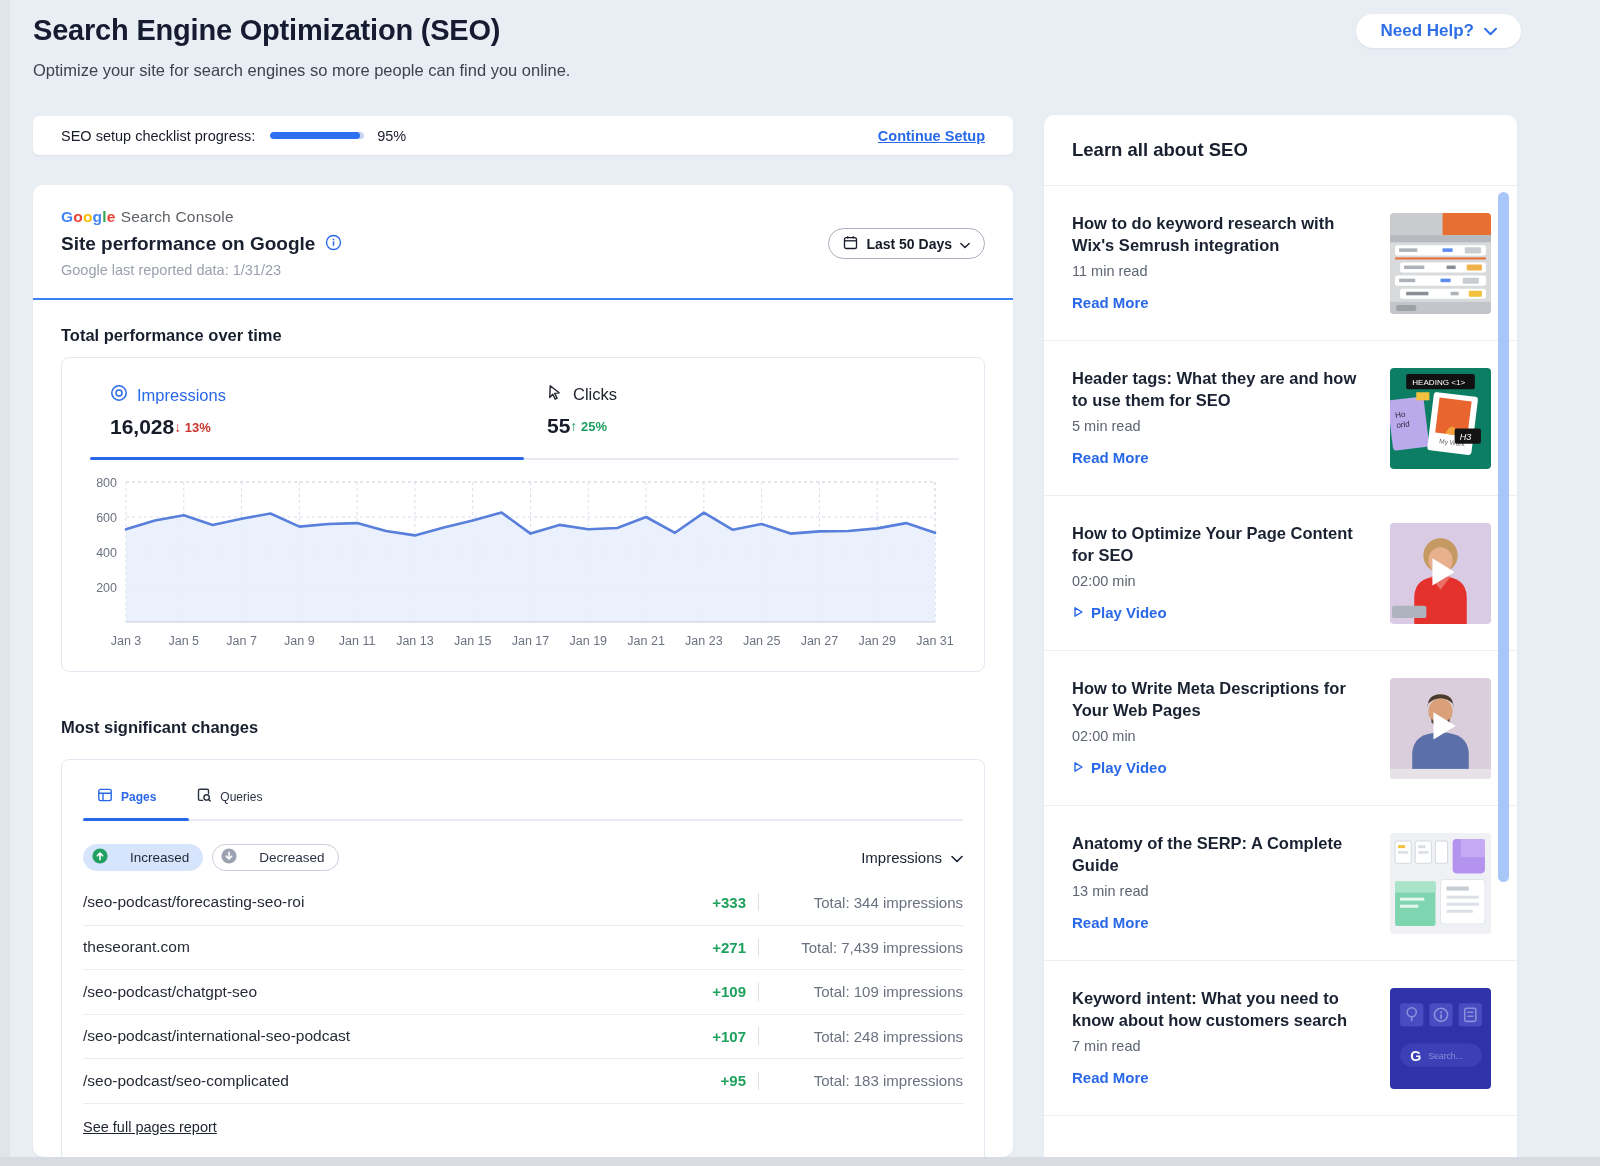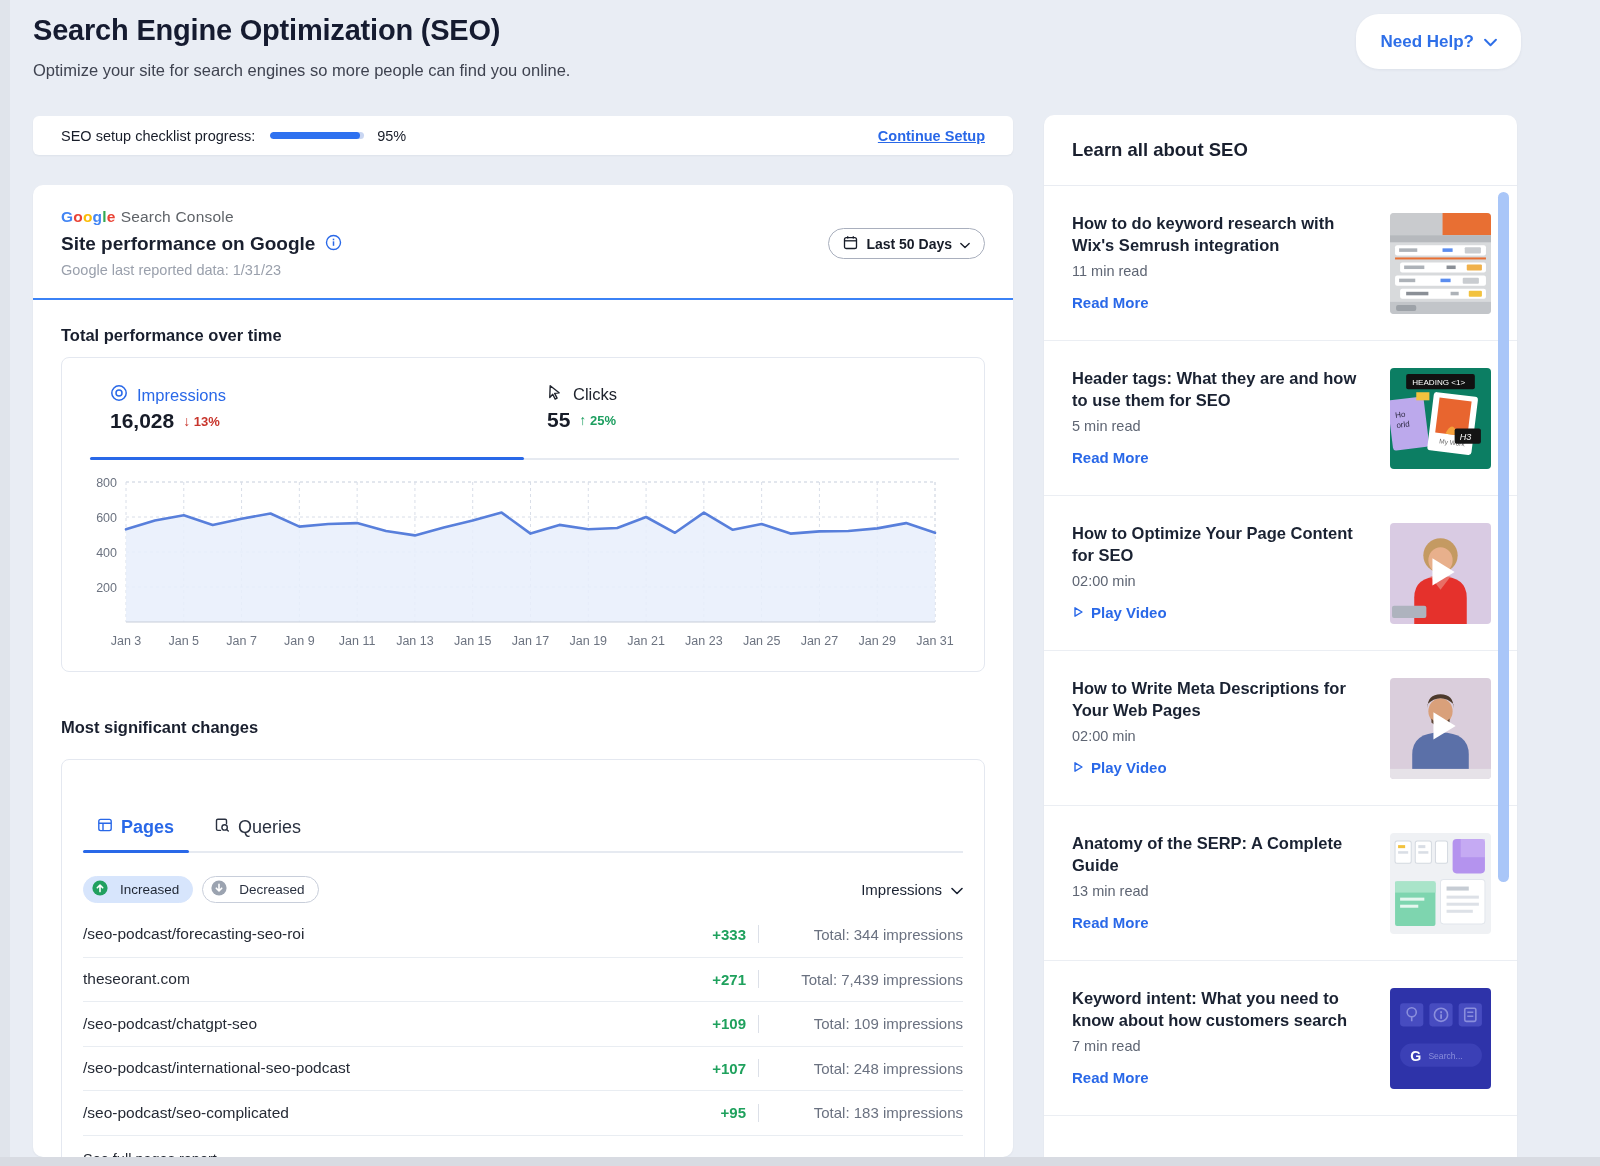--- a/index.html
+++ b/index.html
@@ -10,21 +10,21 @@
     font-family:"Liberation Sans","DejaVu Sans",sans-serif;
     color:#1A2232;
   }
   .edge-left { position:absolute; left:0; top:0; width:10px; height:100%; background:#D8DCE4; opacity:.55; }
   .bottom-strip { position:absolute; left:0; bottom:0; width:100%; height:9px; background:#D8DBE2; }
 
   
   .page-title { position:absolute; left:33px; top:14px; font-size:29px; font-weight:800; color:#151B30; letter-spacing:-0.2px; }
   .page-subtitle { position:absolute; left:33px; top:61px; font-size:16.5px; color:#3F4350; }
   .need-help {
-    position:absolute; right:79px; top:14px; height:55px; padding:0 24px;
+    position:absolute; right:79px; top:14px; height:34px; padding:0 24px;
     background:#FFFFFF; border:none; border-radius:23px; cursor:pointer;
     display:flex; align-items:center; gap:10px;
     font-family:inherit; font-size:17px; font-weight:600; color:#2E6FE8;
     box-shadow:0 1px 3px rgba(20,30,60,.06);
   }
 
   
   .banner {
     position:absolute; left:33px; top:116px; width:980px; height:39px;
     background:#FFFFFF; border-radius:6px; box-shadow:0 1px 2px rgba(20,30,60,.05);
@@ -57,43 +57,43 @@
   .section { padding:26px 28px 16px; }
   .section-h { font-size:16.5px; font-weight:700; color:#191F2E; }
 
   .chart-card { margin-top:12px; height:315px; border:1px solid #E4E8F0; border-radius:8px; position:relative; }
   .metrics { display:flex; padding:26px 0 0 48px; }
   .metric { cursor:pointer; }
   .metric.imp { width:437px; }
   .metric-top { display:flex; align-items:center; gap:9px; }
   .metric.imp .metric-label { color:#2968E8; font-size:16.5px; font-weight:500; }
   .metric.clk .metric-label { color:#20242E; font-size:16.5px; font-weight:500; }
-  .metric-val-row { margin-top:3px; display:flex; align-items:center; gap:9px; }
+  .metric-val-row { margin-top:9px; display:flex; align-items:center; }
   .metric-value { font-size:21px; font-weight:800; color:#171C28; }
   .delta { font-size:13px; font-weight:700; }
   .delta.down { color:#C8352C; }
   .delta.up { color:#1C9E5F; }
   .delta .arr { font-size:14px; }
   .tab-underline { position:absolute; left:28px; top:100px; width:869px; height:2px; background:#E6EAF1; }
   .tab-underline::before { content:""; position:absolute; left:0; top:-1px; width:434px; height:3px; background:#2968E8; border-radius:2px; }
   .chart-svg { position:absolute; left:28px; top:114px; }
   .grid { stroke:#D9DEE8; stroke-dasharray:3 3; stroke-width:1; }
   .axis { stroke:#C7CDD9; stroke-width:1; }
   .ylab,.xlab { fill:#6C7380; font-size:12.5px; font-family:"Liberation Sans","DejaVu Sans",sans-serif; }
 
   .changes-section { padding:30px 28px 0; }
   .changes-card { margin-top:22px; height:413px; border:1px solid #E4E8F0; border-radius:8px; padding:0 21px; overflow:hidden; }
   .tabs { padding-top:27px; margin-left:14px; display:flex; gap:40px; }
-  .tab { display:flex; align-items:center; gap:8px; font-size:18px; cursor:pointer;margin-top:30px; }
+  .tab { display:flex; align-items:center; gap:8px; font-size:12px; cursor:pointer; }
   .tab.active { color:#2968E8; font-weight:600; }
   .tab.inactive { color:#2A3140; font-weight:500; }
   .tabs-rule { margin-top:13px; height:2px; background:#E6EAF1; position:relative; }
   .tabs-rule::before { content:""; position:absolute; left:0; top:-1px; width:106px; height:3px; background:#2968E8; border-radius:2px; }
   .filter-row { margin-top:23px; display:flex; align-items:center; }
-  .chip { display:flex; align-items:center; gap:12px; height:27px; padding:0 13px 0 8px; border-radius:14px; font-size:13.5px; color:#1F2633; cursor:pointer; }
+  .chip { display:flex; align-items:center; gap:22px; height:27px; padding:0 13px 0 8px; border-radius:14px; font-size:13.5px; color:#1F2633; cursor:pointer; }
   .chip.active { background:#D7E5FC; border:1px solid #D7E5FC; }
   .chip.idle { background:#fff; border:1px solid #C8CEDA; margin-left:9px; color:#2A3140; }
   .metric-dd { margin-left:auto; display:flex; align-items:center; gap:9px; font-size:15px; color:#1A2232; cursor:pointer; }
   .rows { margin-top:9px; }
   .row { height:44.5px; display:flex; align-items:center; }
   .row + .row { border-top:1px solid #E9EDF2; }
   .row .pg { flex:1; font-size:15.5px; color:#262B36; }
   .row .chg { width:60px; text-align:right; font-size:15px; font-weight:600; color:#1FA15D; }
   .row .vsep { width:1px; height:18px; background:#DCE0E8; margin:0 12px; }
   .row .tot { width:192px; text-align:right; font-size:15px; color:#6A7180; }

